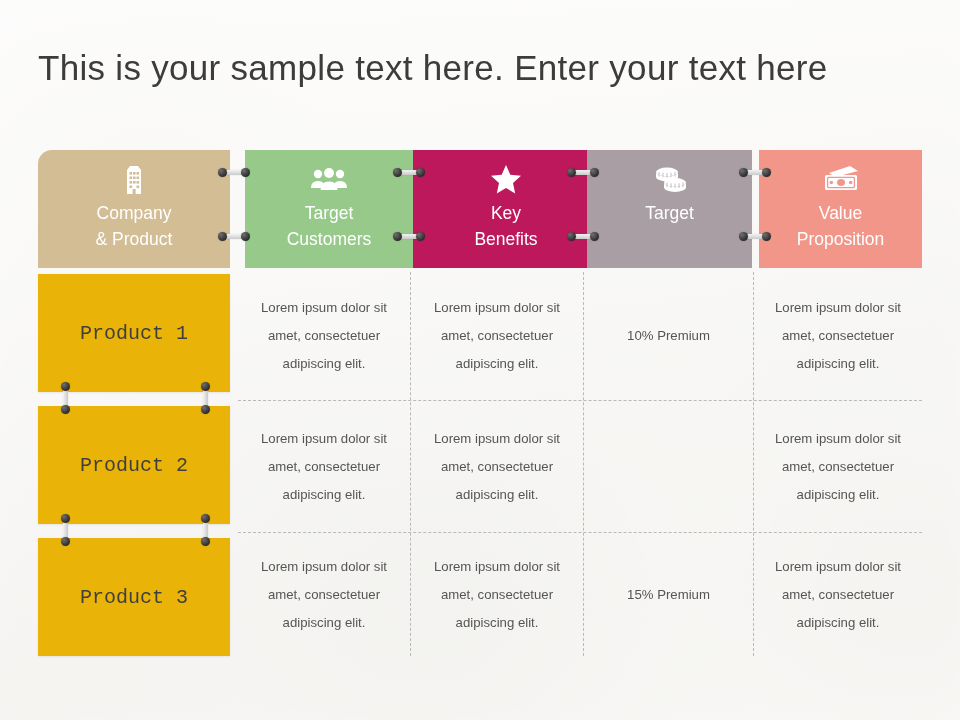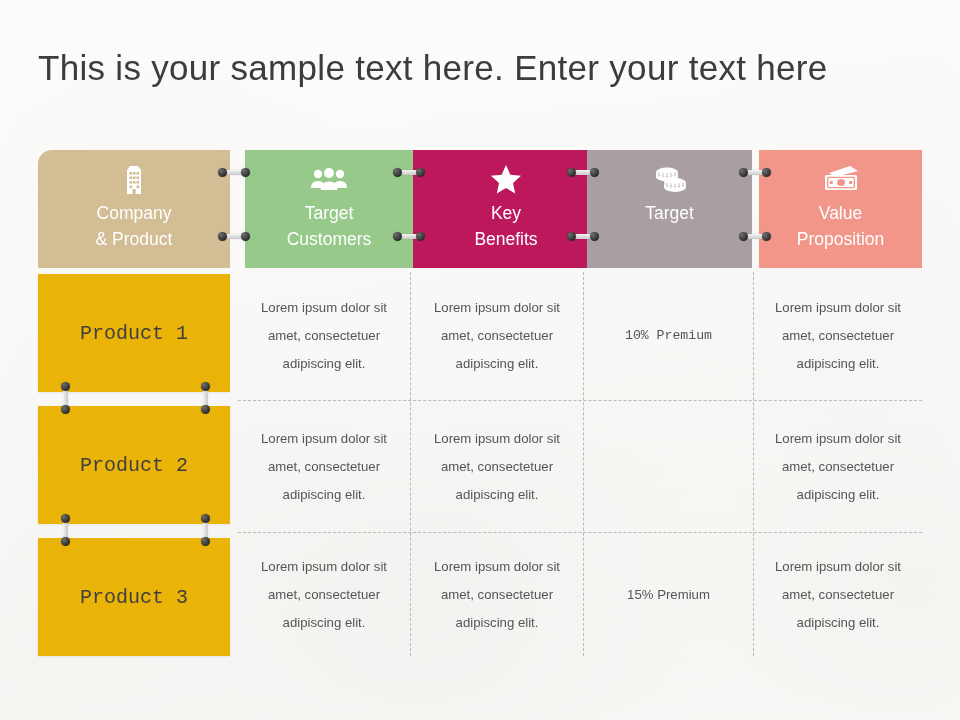--- a/index.html
+++ b/index.html
@@ -325,21 +325,21 @@
       <div class="vline" style="left:515px;"></div>
       <div class="hline" style="top:128px;"></div>
       <div class="hline" style="top:260px;"></div>
 
       <div class="cell" style="left:0px;   top:0px;   width:172px; height:128px;">
           <span>Lorem ipsum dolor sit amet, consectetuer adipiscing elit.</span>
         </div>
       <div class="cell" style="left:173px; top:0px;   width:172px; height:128px;">
           <span>Lorem ipsum dolor sit amet, consectetuer adipiscing elit.</span>
         </div>
-      <div class="cell price" style="left:346px; top:0px;   width:169px; height:128px;font-family:Liberation Mono, monospace;">
+      <div class="cell price" style="left:346px; top:0px;   width:169px; height:128px;">
           <span>10% Premium</span>
         </div>
       <div class="cell" style="left:516px; top:0px;   width:168px; height:128px;">
           <span>Lorem ipsum dolor sit amet, consectetuer adipiscing elit.</span>
         </div>
 
       <div class="cell" style="left:0px;   top:129px; width:172px; height:131px;">
           <span>Lorem ipsum dolor sit amet, consectetuer adipiscing elit.</span>
         </div>
       <div class="cell" style="left:173px; top:129px; width:172px; height:131px;">

